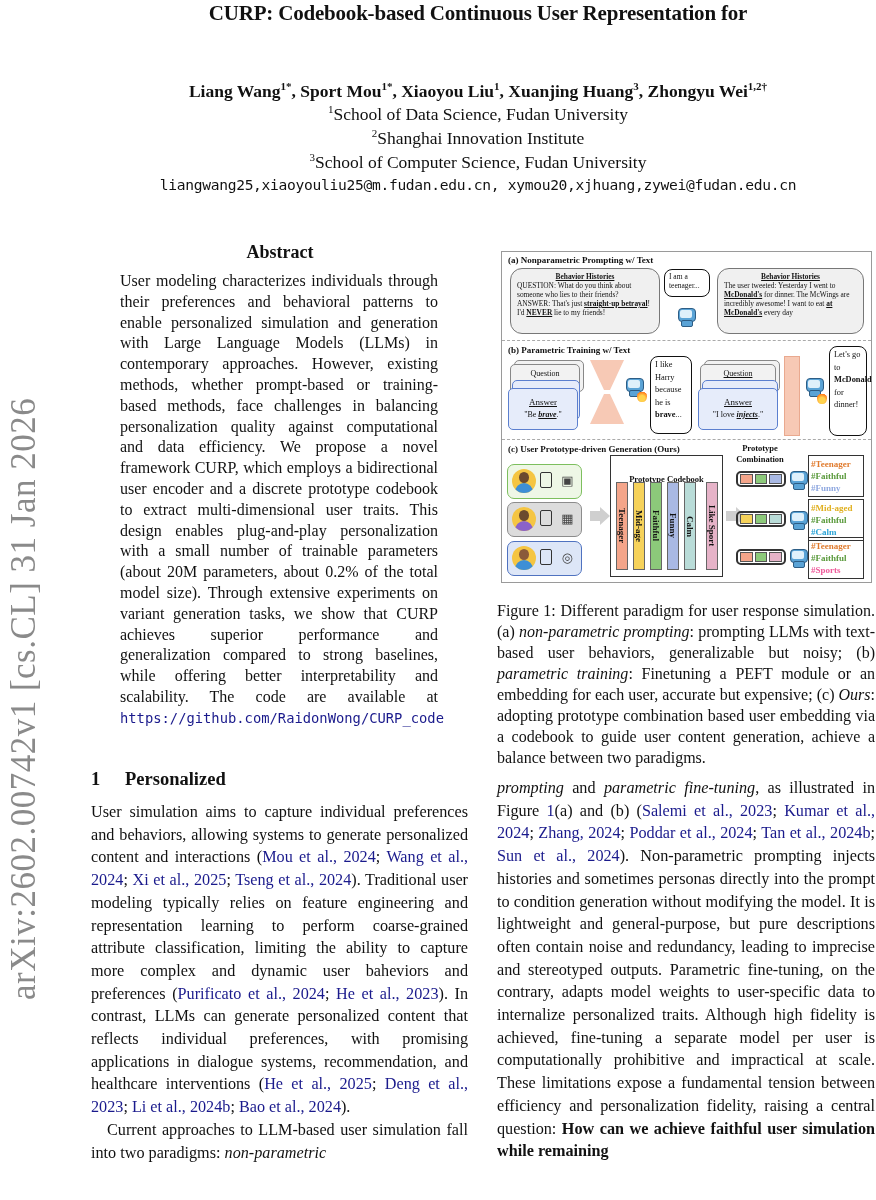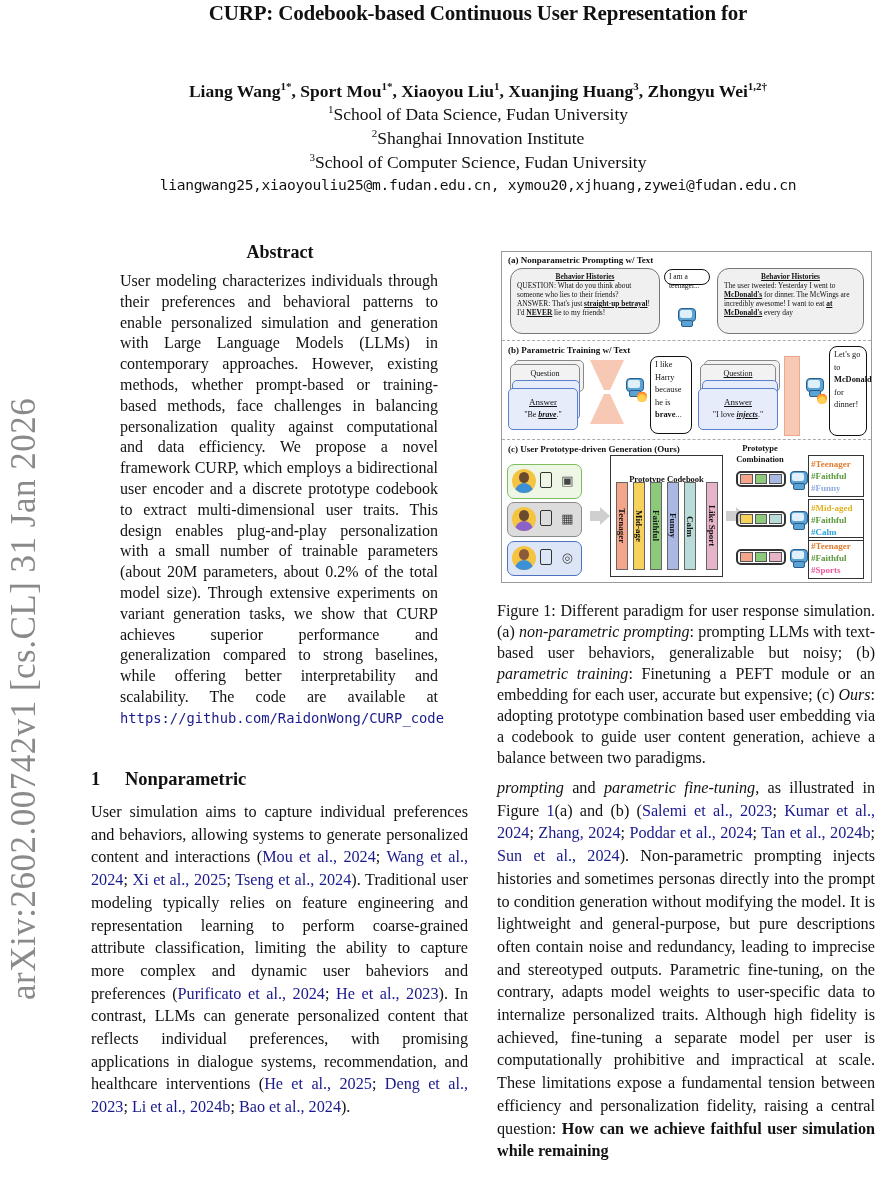--- a/index.html
+++ b/index.html
@@ -79,39 +79,42 @@
 <div class="abs affil" style="top:126px"><sup>2</sup><span>Shanghai Innovation Institute</span></div>
 <div class="abs affil" style="top:150px"><sup>3</sup><span>School of Computer Science, Fudan University</span></div>
 <div class="abs email">liangwang25,xiaoyouliu25@m.fudan.edu.cn, xymou20,xjhuang,zywei@fudan.edu.cn</div>
 
 <div class="abs abs-head">Abstract</div>
 <div class="abs abstract">
   <span>User modeling characterizes individuals through their preferences and behavioral patterns to enable personalized simulation and generation with Large Language Models (LLMs) in contemporary approaches. However, existing methods, whether prompt-based or training-based methods, face challenges in balancing personalization quality against computational and data efficiency.  We propose a novel framework CURP, which employs a bidirectional user encoder and a discrete prototype codebook to extract multi-dimensional user traits.  This design enables plug-and-play personalization with a small number of trainable parameters (about 20M parameters, about 0.2% of the total model size). Through extensive experiments on variant generation tasks, we show that CURP achieves superior performance and generalization compared to strong baselines, while offering better interpretability and scalability.  The code are available at </span><a class="mono">https://github.com/RaidonWong/CURP_code</a>
 </div>
 
 <div class="abs sec-head">
-  <span class="num">1</span><span>Nonparametric</span>
+  <span class="num">1</span><span>Personalized</span>
 </div>
 
 <div class="abs col intro">
   <p>
     <span>User simulation aims to capture individual preferences and behaviors, allowing systems to generate personalized content and interactions (</span><a class="link">Mou et al., 2024</a><span>; </span><a class="link">Wang et al., 2024</a><span>; </span><a class="link">Xi et al., 2025</a><span>; </span><a class="link">Tseng et al., 2024</a><span>). Traditional user modeling typically relies on feature engineering and representation learning to perform coarse-grained attribute classification, limiting the ability to capture more complex and dynamic user baheviors and preferences (</span><a class="link">Purificato et al., 2024</a><span>; </span><a class="link">He et al., 2023</a><span>).  In contrast, LLMs can generate personalized content that reflects individual preferences, with promising applications in dialogue systems, recommendation, and healthcare interventions (</span><a class="link">He et al., 2025</a><span>; </span><a class="link">Deng et al., 2023</a><span>; </span><a class="link">Li et al., 2024b</a><span>; </span><a class="link">Bao et al., 2024</a><span>).</span>
+  </p>
+  <p class="indent">
+    <span>Current approaches to LLM-based user simulation fall into two paradigms: </span><em>non-parametric</em>
   </p>
 </div>
 
 <div class="abs fig">
 
   <div class="panel panel-a">
     <div class="plabel">(a) Nonparametric Prompting w/ Text</div>
     <div class="hist" style="left:8px; top:16px; width:150px; height:66px;">
       <div class="h">Behavior Histories</div>
       <div>QUESTION: What do you think about someone who lies to their friends?</div>
       <div><span>ANSWER: That's just </span><b><u>straight-up betrayal</u></b><span>! I'd </span><b><u>NEVER</u></b><span> lie to my friends!</span></div>
     </div>
-    <div class="bubble" style="left:162px; top:17px; width:46px; height:16px; font-size:7.5px; line-height:9px;">I am a teenager...</div>
+    <div class="bubble" style="left:162px; top:17px; width:46px; height:28px; font-size:7.5px; line-height:9px;">I am a teenager...</div>
     <div class="robot" style="left:174px; top:52px;">
         <div class="head"></div>
         <div class="face"></div>
         <div class="body"></div>
       </div>
     <div class="hist" style="left:215px; top:16px; width:147px; height:66px;">
       <div class="h">Behavior Histories</div>
       <div><span>The user tweeted: Yesterday I went to </span><b><u>McDonald's</u></b><span> for dinner. The McWings are incredibly awesome! I want to eat </span><b><u>at McDonald's</u></b><span> every day</span></div>
     </div>
   </div>

